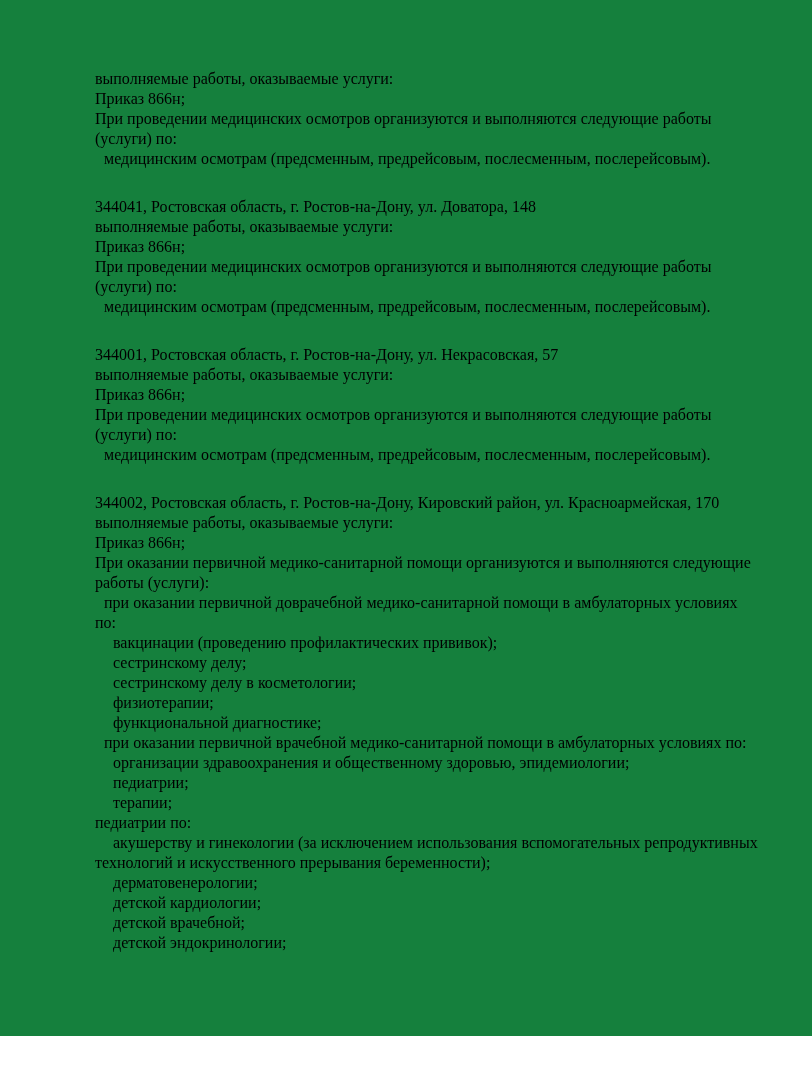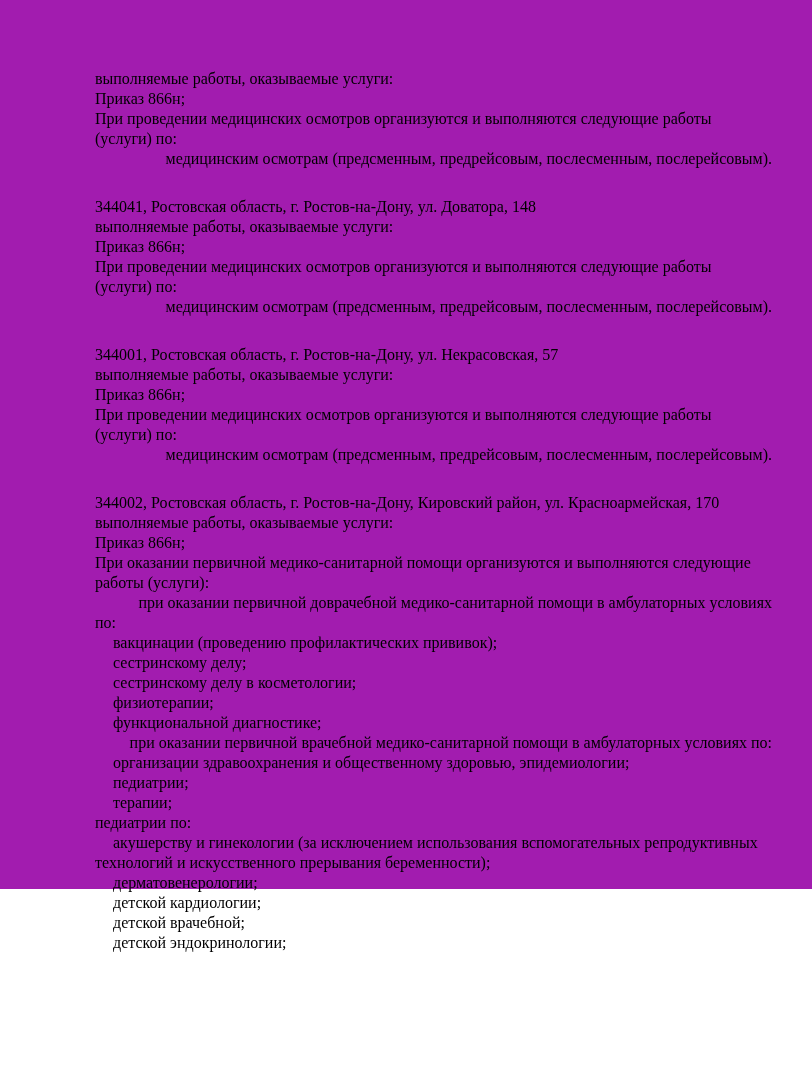--- a/index.html
+++ b/index.html
@@ -10,36 +10,36 @@
   body {
     width: 812px;
     height: 1080px;
     overflow: hidden;
     font-family: "Liberation Serif", "DejaVu Serif", serif;
     color: #000000;
   }
   .page {
     box-sizing: border-box;
     width: 812px;
-    height: 889px;
+    height: 1036px;
     padding: 69px 40px 0 95px;
-    background: #a21caf;
+    background: #15803d;
   }
   .doc-text {
     font-size: 16px;
     line-height: 20px;
   }
   .section { margin: 0; }
   .section + .section { margin-top: 28px; } 
   .line {
     white-space: nowrap;
     min-height: 20px;
   }
   .indent-0 { padding-left: 0; }
-  .indent-1 { padding-left: 9px; text-align: right; }
+  .indent-1 { padding-left: 9px; }
   .indent-2 { padding-left: 18px; }
 </style>
 </head>
 <body>
 
 <div class="page">
   <div class="doc-text" id="doc-text">
       <div class="section">
         <div class="line indent-0">выполняемые работы, оказываемые услуги:</div>
         <div class="line indent-0">Приказ 866н;</div>

